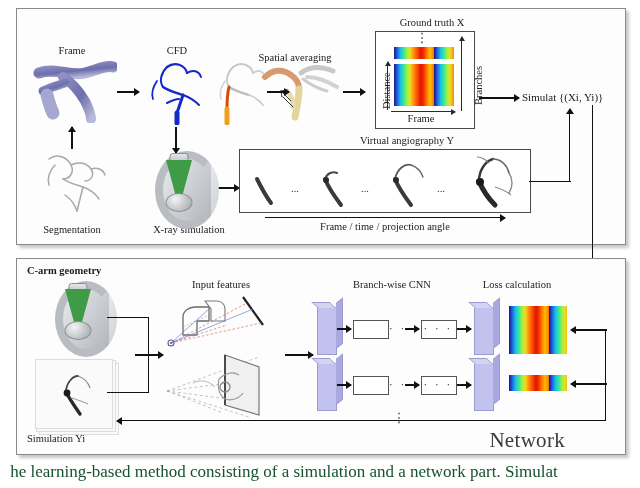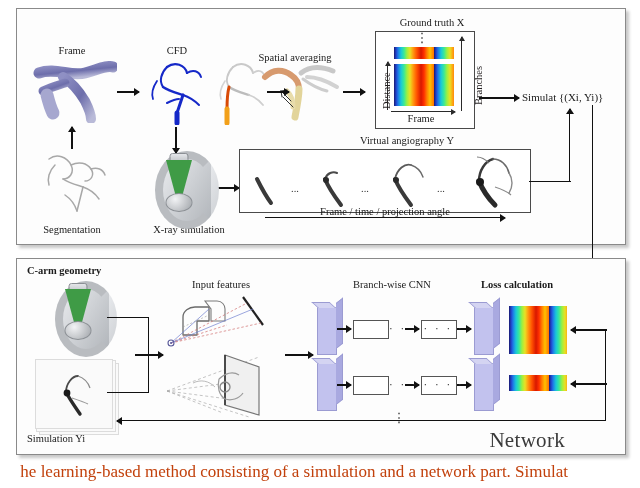--- a/index.html
+++ b/index.html
@@ -84,22 +84,22 @@
   .carm .det{position:absolute;left:50%;bottom:2%;transform:translateX(-50%);
       width:25px;height:17px;border-radius:50%;
       background:radial-gradient(circle at 35% 30%,#f2f3f5,#9fa3a8);border:1px solid #8b8f94;}
 
   
   .vsl{position:absolute;}
   .projstack{position:absolute;background:#fafafa;border:1px solid #dcdcdc;
              box-shadow:2px 2px 0 #fafafa,2px 2px 0 1px #dcdcdc,
                         5px 5px 0 #fafafa,5px 5px 0 1px #dcdcdc;}
   .frame-img{position:absolute;}
-  .caption{position:absolute;left:0;top:462px;width:568px;text-align:right;
-           font-size:17px;color:#c2410c;white-space:nowrap;overflow:hidden;}
+  .caption{position:absolute;left:0;top:462px;width:568px;text-align:center;
+           font-size:17px;color:#14532d;white-space:nowrap;overflow:hidden;}
 </style>
 </head>
 <body>
 
 <div class="panel" id="sim-panel">
 
 
   <div class="lbl c" style="left:55px;top:36px;">Frame</div>
   <div class="lbl c" style="left:160px;top:36px;">CFD</div>
   <div class="lbl c" style="left:278px;top:36px;margin-top:7px;">Spatial averaging</div>
@@ -235,38 +235,38 @@
     <path d="M14,28 C14,18 20,8 28,6" stroke="#3a3a3a" stroke-width="2.4" fill="none" stroke-linecap="round"></path>
     <path d="M28,6 C36,6 42,12 44,20" stroke="#6a6a6a" stroke-width="1.6" fill="none" stroke-linecap="round"></path>
     <path d="M44,20 C48,26 48,34 44,40" stroke="#8a8a8a" stroke-width="1.4" fill="none" stroke-linecap="round"></path>
     <path d="M24,10 C20,6 16,4 12,4" stroke="#7a7a7a" stroke-width="1.2" fill="none"></path>
     <path d="M30,34 C36,36 42,38 46,42" stroke="#8a8a8a" stroke-width="1.2" fill="none"></path>
     <circle cx="15" cy="29" r="4" fill="#1a1a1a"></circle>
   </svg>
 
   <div class="plain h" style="left:248px;top:208px;width:240px;"></div>
   <div class="ar h" style="left:248px;top:208px;width:240px;background:transparent;"></div>
-  <div class="lbl c" style="left:368px;top:197px;">Frame / time / projection angle</div>
+  <div class="lbl c" style="left:368px;top:212px;">Frame / time / projection angle</div>
 
   <div class="plain h" style="left:512px;top:172px;width:42px;"></div>
   <div class="plain v" style="left:552px;top:100px;height:73px;"></div>
   <div class="ar v up" style="left:552px;top:100px;height:2px;"></div>
 </div>
 
 <div class="plain v" style="left:592px;top:105px;height:160px;"></div>
 
 <div class="panel" id="net-panel">
 
   <div class="panel-title" style="right:60px;bottom:1px;margin-left:24px;">Network</div>
 
   <div class="lbl" style="left:10px;top:6px;font-weight:bold;">C-arm geometry</div>
   <div class="lbl" style="left:10px;top:174px;">Simulation Yi</div>
   <div class="lbl c" style="left:204px;top:20px;">Input features</div>
   <div class="lbl c" style="left:375px;top:20px;">Branch-wise CNN</div>
-  <div class="lbl c" style="left:500px;top:20px;font-weight:bold;">Loss calculation</div>
+  <div class="lbl c" style="left:500px;top:20px;">Loss calculation</div>
 
   <div class="carm" style="left:38px;top:22px;width:46px;height:60px;">
     <div class="ring"></div>
     <div class="tube"></div>
     <div class="beam"></div>
     <div class="det"></div>
   </div>
 
   <div class="projstack" style="left:18px;top:100px;width:76px;height:68px;">
     <svg style="position:absolute;left:14px;top:10px;" width="48" height="48">

